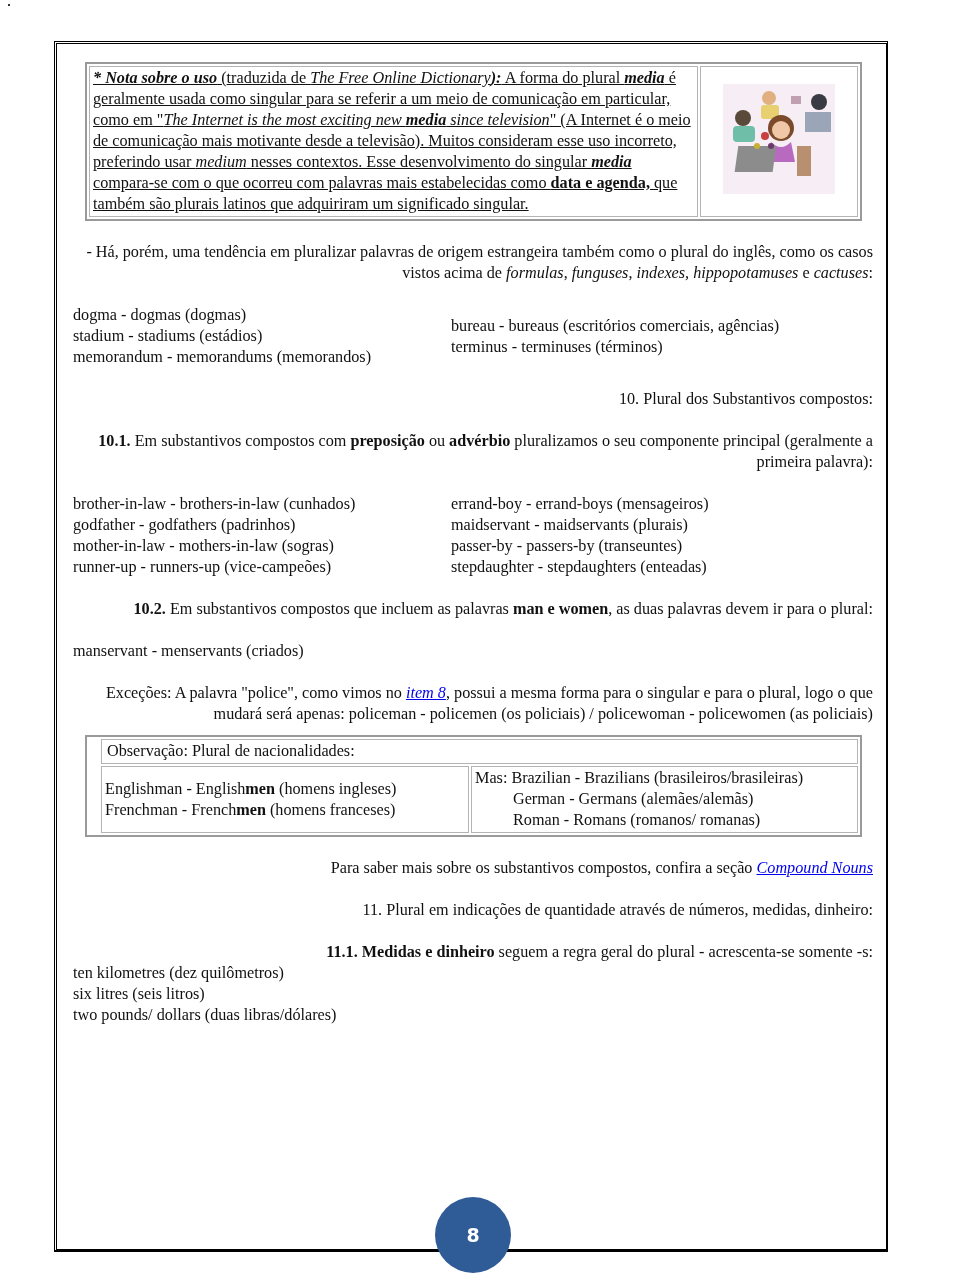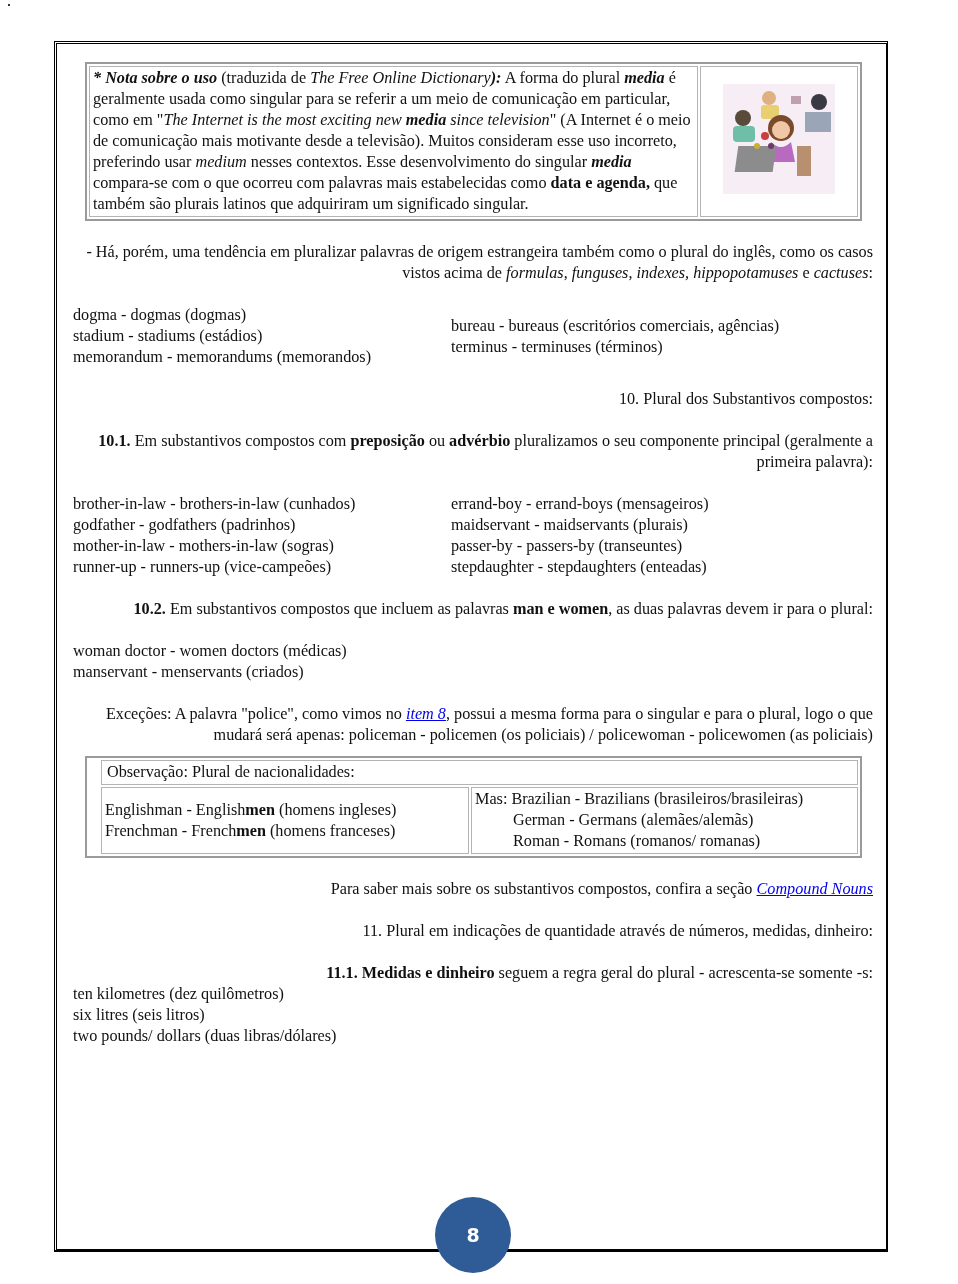--- a/index.html
+++ b/index.html
@@ -8,21 +8,21 @@
   .corner-dot { position: absolute; left: 8px; top: 4px; width: 2px; height: 2px; background: #333; }
   .frame { position: absolute; left: 54px; top: 41px; width: 834px; height: 1211px;
            border-top: 3px double #000; border-left: 3px double #000;
            border-right: 2px solid #000; border-bottom: 3px solid #000; box-sizing: border-box; }
   .content { position: absolute; left: 73px; top: 62px; width: 800px; font-size: 16.2px; line-height: 21px; }
   p { margin: 0; text-align: right; }
   .gap { height: 21px; }
   .note-table { margin-left: 12px; width: 777px; border: 2px solid #9a9a9a; border-collapse: separate;
                 border-spacing: 2px; margin-bottom: 0; }
   .note-table td { border: 1px solid #b4b4b4; vertical-align: top; padding: 1px 3px; }
-  .note-text { width: 600px; }
+  .note-text { width: 600px; text-decoration: underline; }
   .note-img { width: 150px; text-align: center; vertical-align: middle !important; }
   .two-col { display: flex; align-items: center; }
   .two-col .col-left { width: 378px; }
   .two-col .col-right { width: 420px; }
   a { color: #0000ee; text-decoration: underline; font-style: italic; }
   .obs-table { margin-left: 12px; width: 777px; border: 2px solid #9a9a9a; border-collapse: separate; border-spacing: 2px; padding-left: 12px; }
   .obs-table td { border: 1px solid #b4b4b4; padding: 1px 3px; vertical-align: middle; }
   .obs-right .indent { padding-left: 38px; }
   .right-align { text-align: right; padding-right: 0; }
   .page-badge { position: absolute; left: 435px; top: 1197px; width: 76px; height: 76px; border-radius: 50%;
@@ -99,21 +99,20 @@
       <div>errand-boy - errand-boys (mensageiros)</div>
       <div>maidservant - maidservants (plurais)</div>
       <div>passer-by - passers-by (transeuntes)</div>
       <div>stepdaughter - stepdaughters (enteadas)</div>
     </div>
   </div>
 
   <div class="gap"></div>
   <p><b>10.2.</b><span> Em substantivos compostos que incluem as palavras </span><b>man e women</b><span>, as duas palavras devem ir para o plural:</span></p>
   <div class="gap"></div>
-  <div>woman doctor - women doctors (médicas)</div>
   <div>manservant - menservants (criados)</div>
   <div class="gap"></div>
   <p><span>Exceções: A palavra "police", como vimos no </span><a href="#">item 8</a><span>, possui a mesma forma para o singular e para o plural, logo o que mudará será apenas: policeman - policemen (os policiais) / policewoman - policewomen (as policiais)</span></p>
 
   <div style="height:10px"></div>
   <table class="obs-table">
     <tbody>
         <tr>
       <td colspan="2" style="padding-left:5px">Observação: Plural de nacionalidades:</td>
     </tr>

